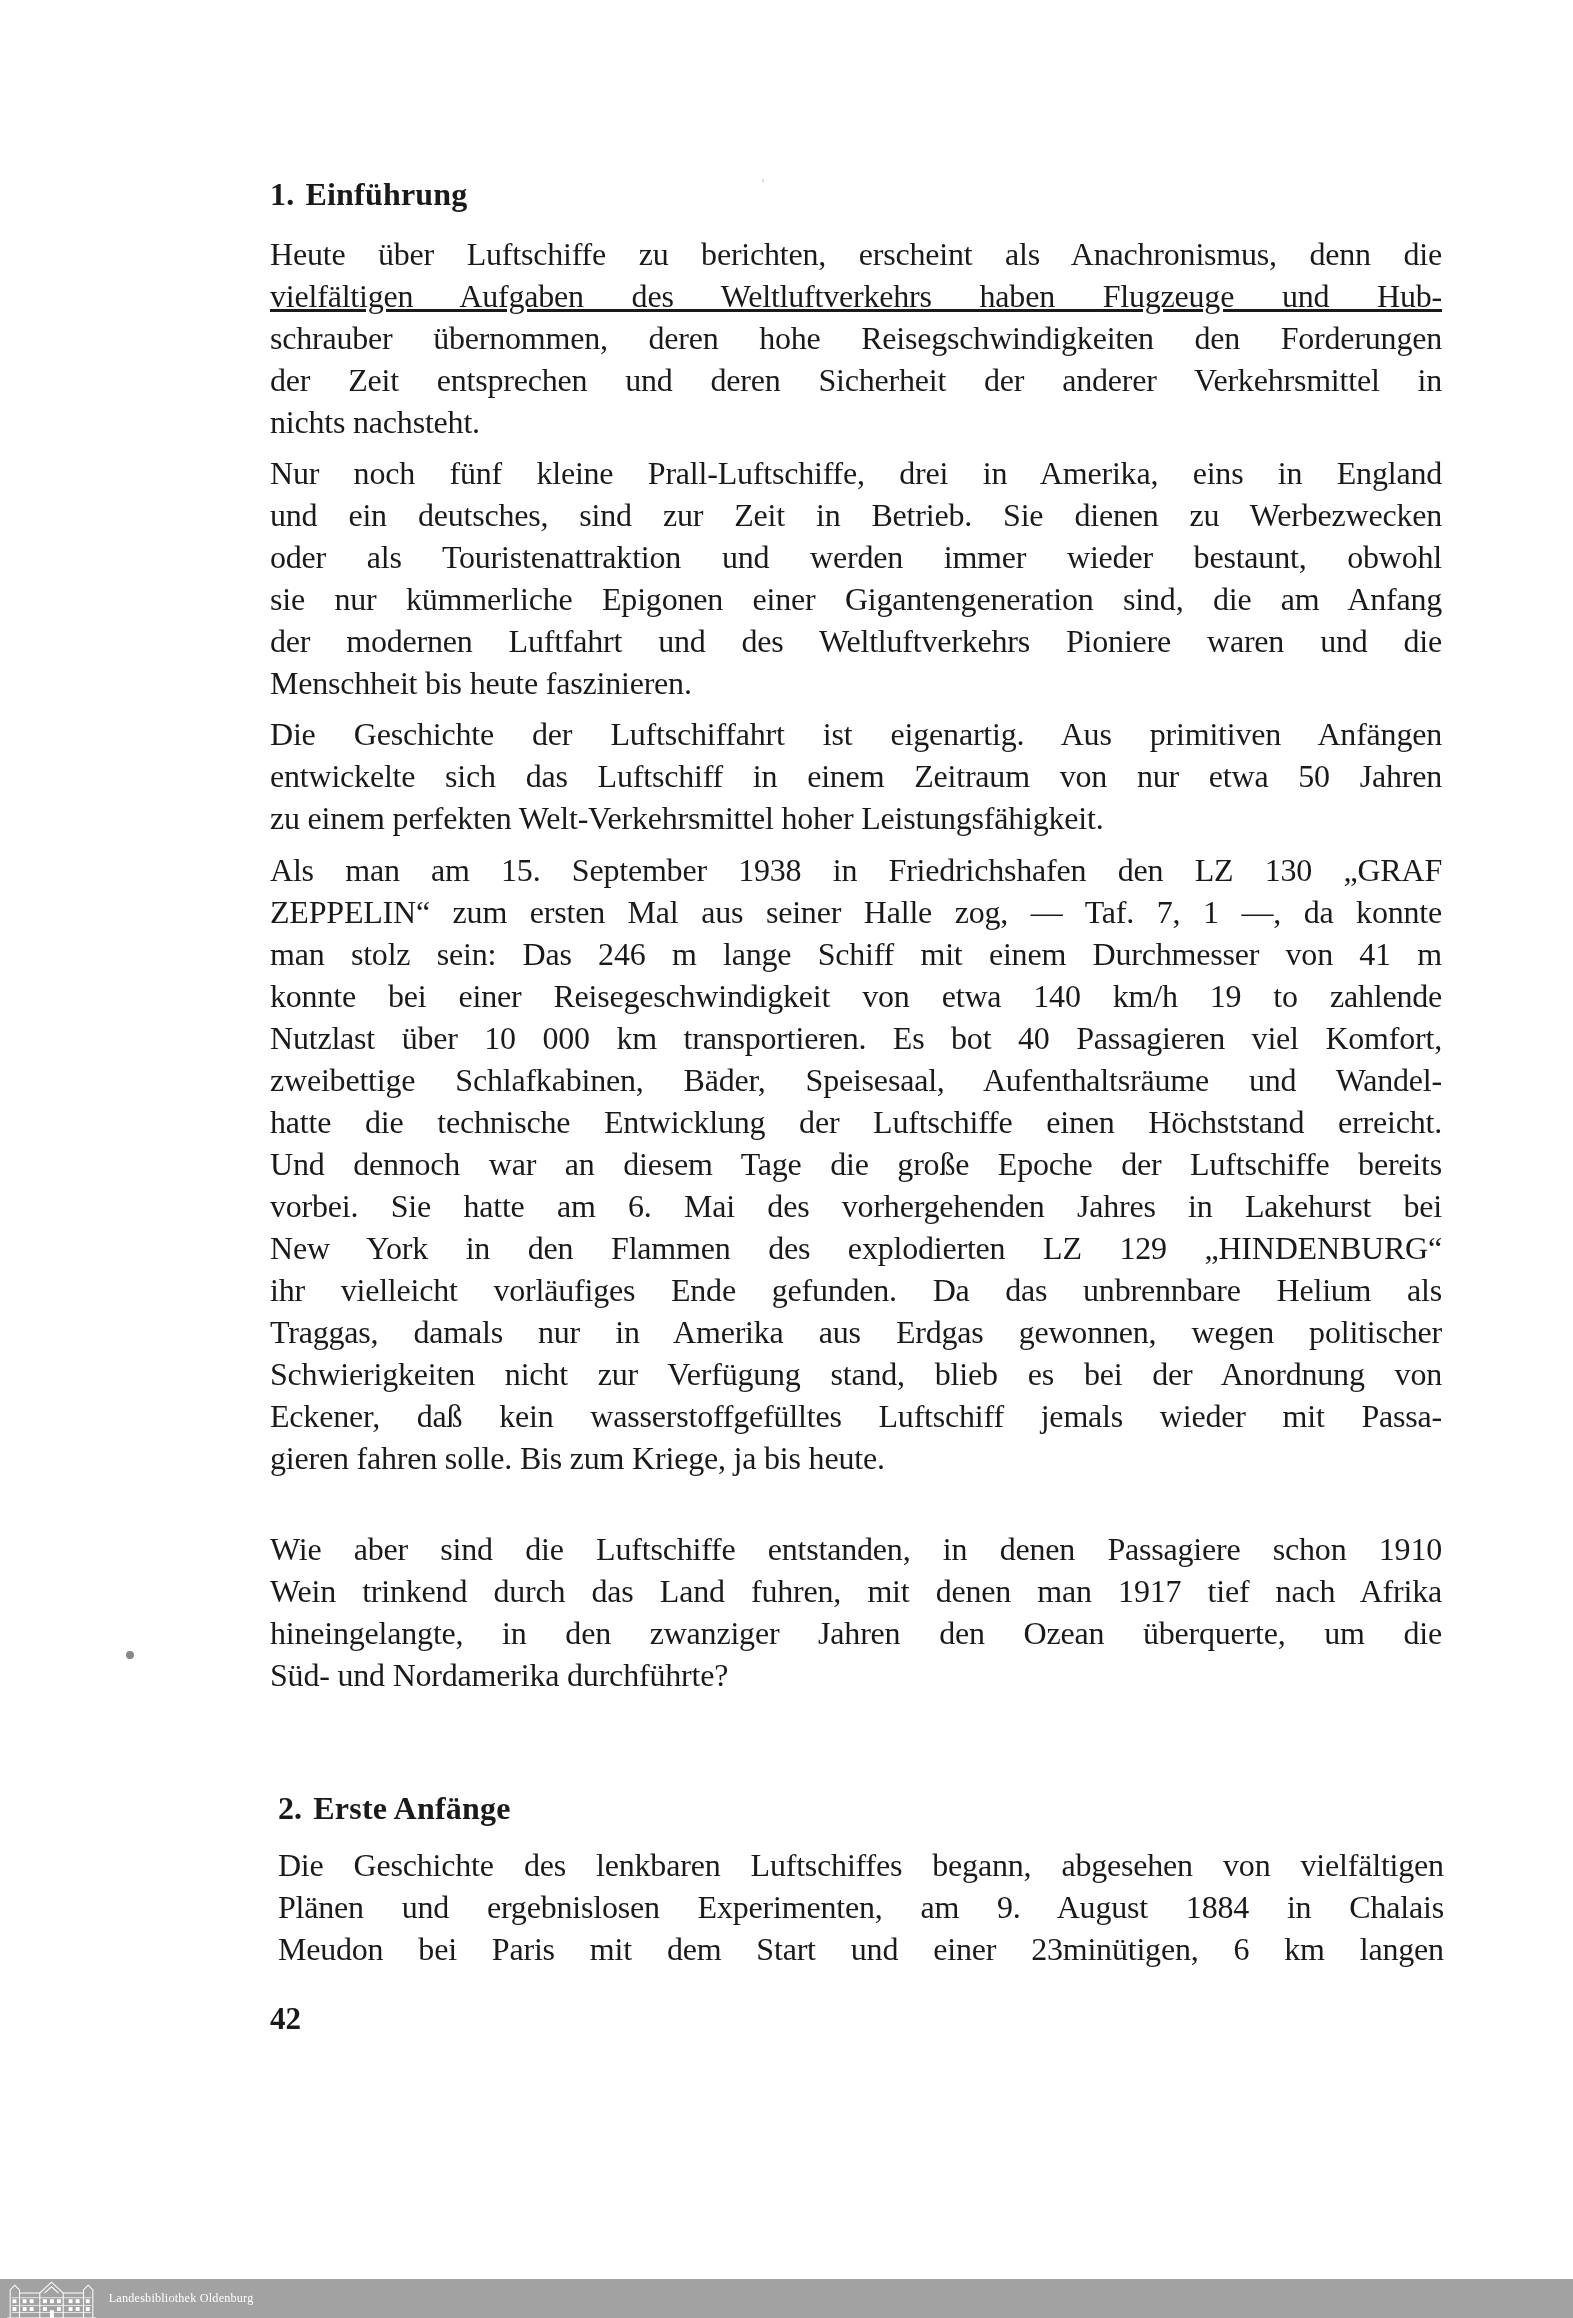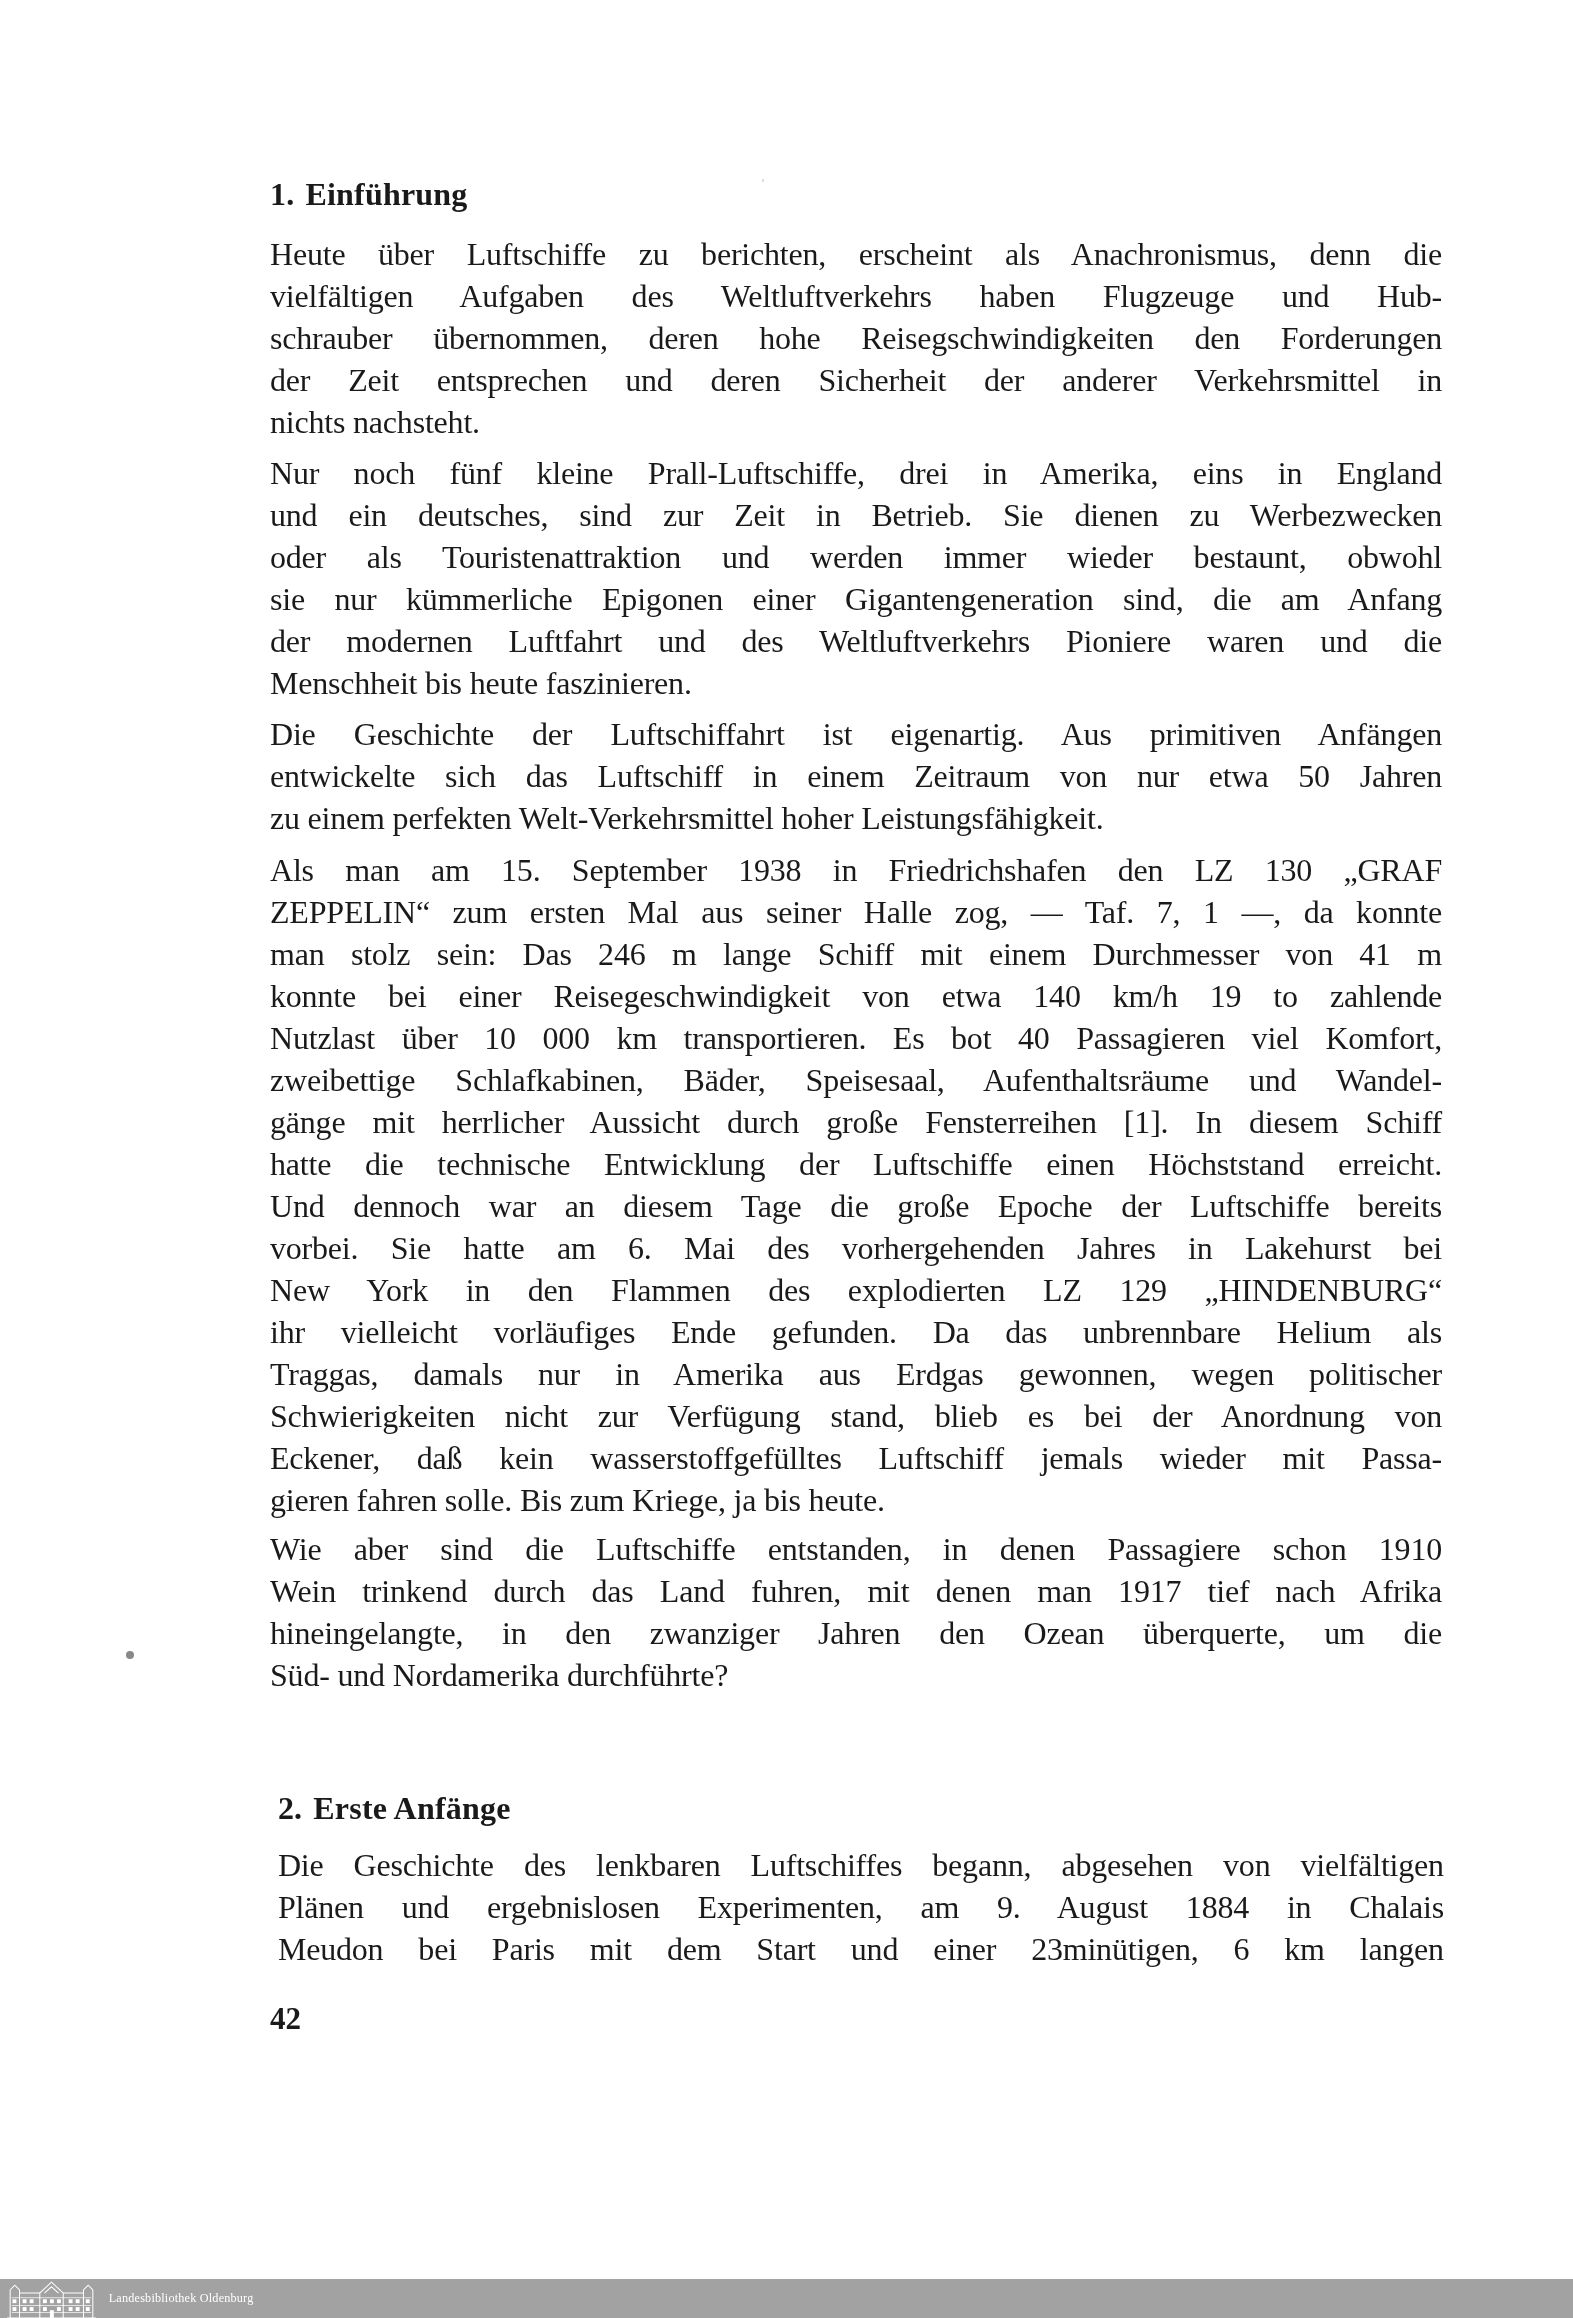--- a/index.html
+++ b/index.html
@@ -39,21 +39,21 @@
 <body>
 
 <div class="page">
 
   <h2 class="heading" style="top:175px;">
     <span class="num">1.</span><span>Einführung</span>
   </h2>
 
   <div class="para" style="top:233px;">
     <span class="line" style="white-space: normal; text-align: justify; text-align-last: justify;">Heute über Luftschiffe zu berichten, erscheint als Anachronismus, denn die</span>
-    <span class="line" style="white-space: normal; text-align: justify; text-align-last: justify;">vielfältigen Aufgaben des Weltluftverkehrs haben Flugzeuge und Hub-</span>
+    <span class="line" style="white-space: normal; text-align: justify; text-align-last: justify; text-decoration: underline;">vielfältigen Aufgaben des Weltluftverkehrs haben Flugzeuge und Hub-</span>
     <span class="line" style="white-space: normal; text-align: justify; text-align-last: justify;">schrauber übernommen, deren hohe Reisegschwindigkeiten den Forderungen</span>
     <span class="line" style="white-space: normal; text-align: justify; text-align-last: justify;">der Zeit entsprechen und deren Sicherheit der anderer Verkehrsmittel in</span>
     <span class="line last" style="white-space: normal;">nichts nachsteht.</span>
   </div>
 
   <div class="para" style="top:452px;">
     <span class="line" style="white-space: normal; text-align: justify; text-align-last: justify;">Nur noch fünf kleine Prall-Luftschiffe, drei in Amerika, eins in England</span>
     <span class="line" style="white-space: normal; text-align: justify; text-align-last: justify;">und ein deutsches, sind zur Zeit in Betrieb. Sie dienen zu Werbezwecken</span>
     <span class="line" style="white-space: normal; text-align: justify; text-align-last: justify;">oder als Touristenattraktion und werden immer wieder bestaunt, obwohl</span>
     <span class="line" style="white-space: normal; text-align: justify; text-align-last: justify;">sie nur kümmerliche Epigonen einer Gigantengeneration sind, die am Anfang</span>
@@ -67,21 +67,20 @@
     <span class="line last" style="white-space: normal;">zu einem perfekten Welt-Verkehrsmittel hoher Leistungsfähigkeit.</span>
   </div>
 
   <div class="para" style="top:849px;">
     <span class="line" style="white-space: normal; text-align: justify; text-align-last: justify;">Als man am 15. September 1938 in Friedrichshafen den LZ 130 „GRAF</span>
     <span class="line" style="white-space: normal; text-align: justify; text-align-last: justify;">ZEPPELIN“ zum ersten Mal aus seiner Halle zog, — Taf. 7, 1 —, da konnte</span>
     <span class="line" style="white-space: normal; text-align: justify; text-align-last: justify;">man stolz sein: Das 246 m lange Schiff mit einem Durchmesser von 41 m</span>
     <span class="line" style="white-space: normal; text-align: justify; text-align-last: justify;">konnte bei einer Reisegeschwindigkeit von etwa 140 km/h 19 to zahlende</span>
     <span class="line" style="white-space: normal; text-align: justify; text-align-last: justify;">Nutzlast über 10 000 km transportieren. Es bot 40 Passagieren viel Komfort,</span>
     <span class="line" style="white-space: normal; text-align: justify; text-align-last: justify;">zweibettige Schlafkabinen, Bäder, Speisesaal, Aufenthaltsräume und Wandel-</span>
-    <span class="line" style="white-space: normal; text-align: justify; text-align-last: justify;">gänge mit herrlicher Aussicht durch große Fensterreihen [1]. In diesem Schiff</span>
     <span class="line" style="white-space: normal; text-align: justify; text-align-last: justify;">hatte die technische Entwicklung der Luftschiffe einen Höchststand erreicht.</span>
     <span class="line" style="white-space: normal; text-align: justify; text-align-last: justify;">Und dennoch war an diesem Tage die große Epoche der Luftschiffe bereits</span>
     <span class="line" style="white-space: normal; text-align: justify; text-align-last: justify;">vorbei. Sie hatte am 6. Mai des vorhergehenden Jahres in Lakehurst bei</span>
     <span class="line" style="white-space: normal; text-align: justify; text-align-last: justify;">New York in den Flammen des explodierten LZ 129 „HINDENBURG“</span>
     <span class="line" style="white-space: normal; text-align: justify; text-align-last: justify;">ihr vielleicht vorläufiges Ende gefunden. Da das unbrennbare Helium als</span>
     <span class="line" style="white-space: normal; text-align: justify; text-align-last: justify;">Traggas, damals nur in Amerika aus Erdgas gewonnen, wegen politischer</span>
     <span class="line" style="white-space: normal; text-align: justify; text-align-last: justify;">Schwierigkeiten nicht zur Verfügung stand, blieb es bei der Anordnung von</span>
     <span class="line" style="white-space: normal; text-align: justify; text-align-last: justify;">Eckener, daß kein wasserstoffgefülltes Luftschiff jemals wieder mit Passa-</span>
     <span class="line last" style="white-space: normal;">gieren fahren solle. Bis zum Kriege, ja bis heute.</span>
   </div>

